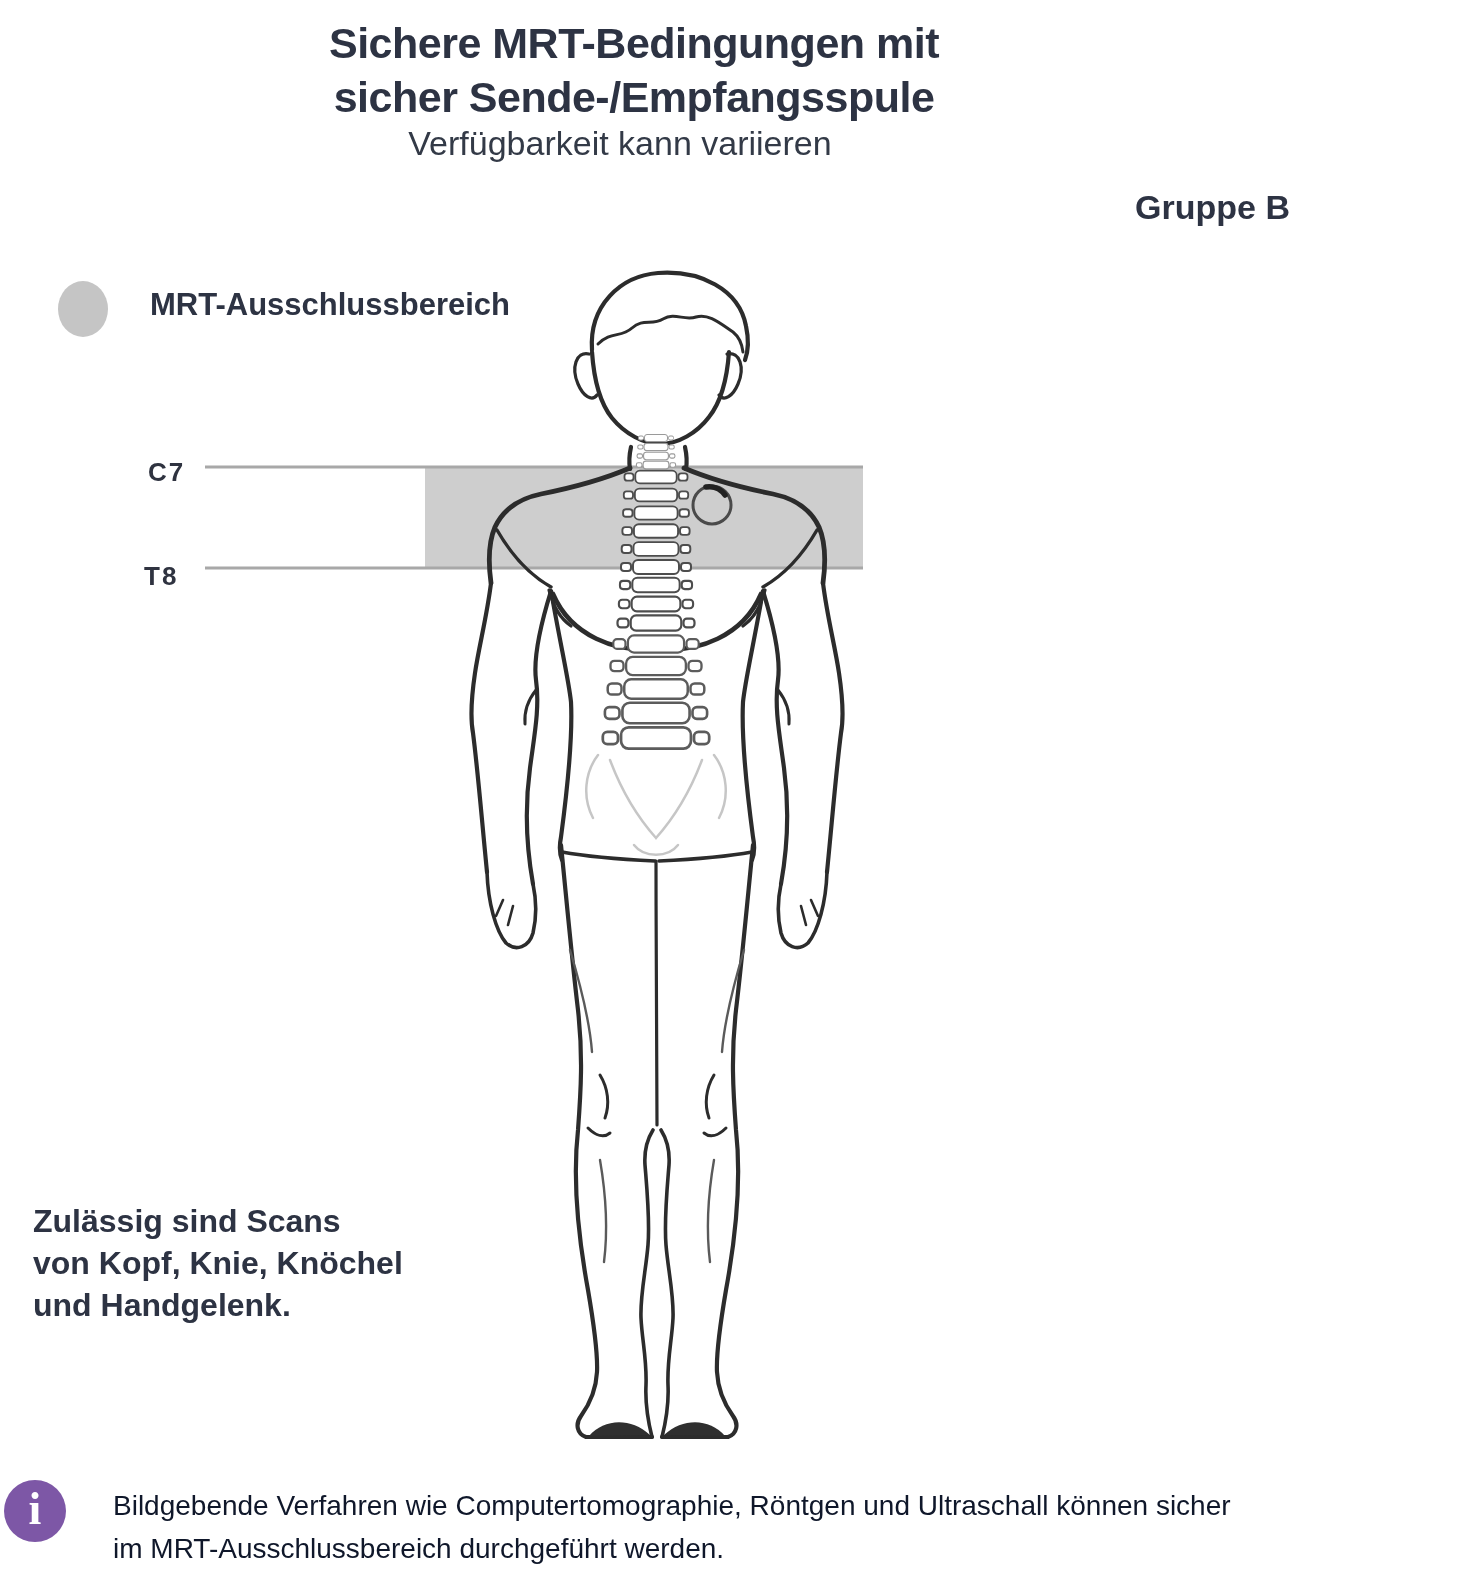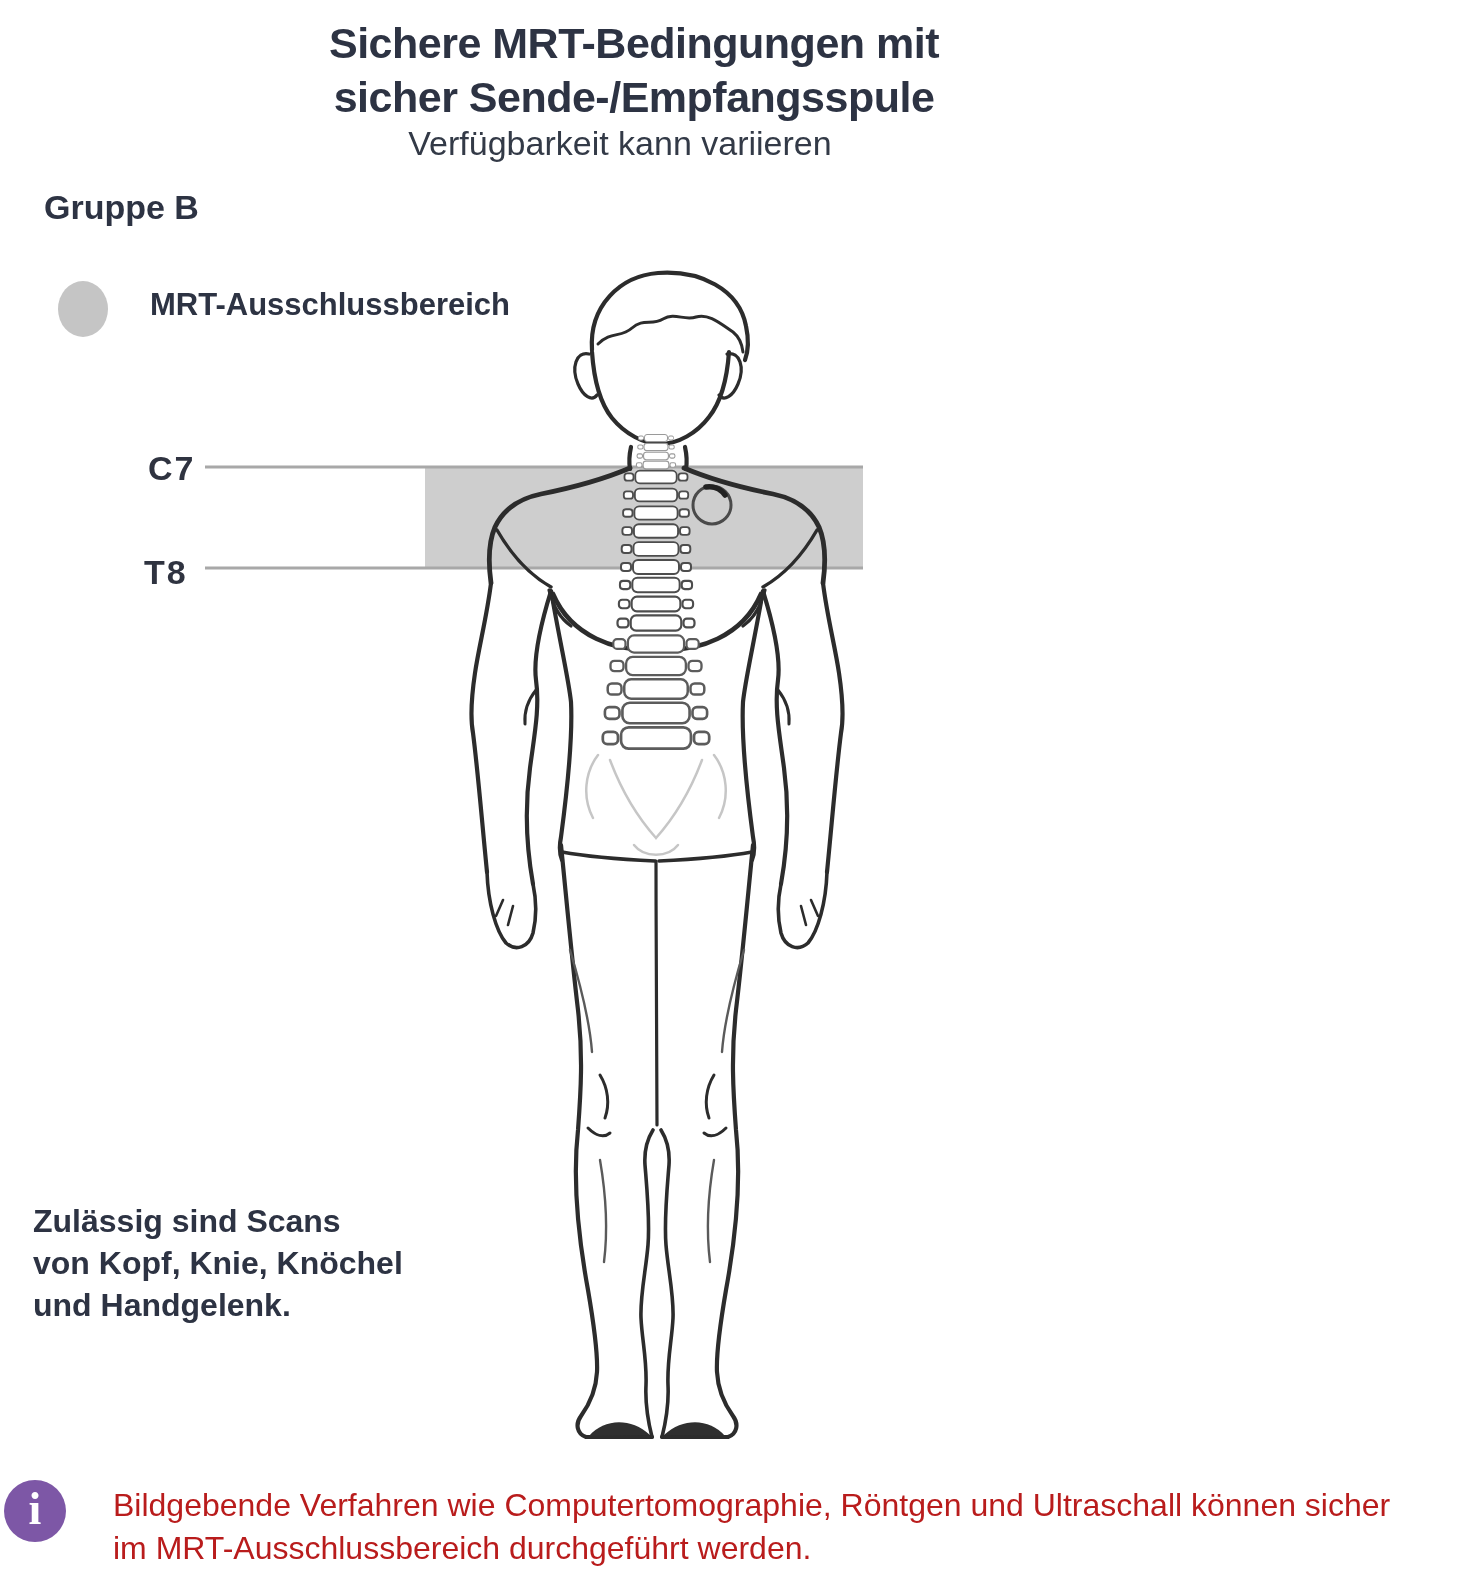--- a/index.html
+++ b/index.html
@@ -3,35 +3,35 @@
 <meta charset="utf-8">
 <style>
   html,body{margin:0;padding:0;background:#ffffff;}
   .page{position:relative;width:1477px;height:1578px;background:#fff;
         font-family:"Liberation Sans",sans-serif;overflow:hidden;}
   .diagram-svg{position:absolute;left:0;top:0;width:1477px;height:1578px;}
   .abs{position:absolute;z-index:2;}
   .title-block{left:0;top:16px;width:1240px;text-align:center;color:#2d3343;}
   .title-line{font-size:43px;font-weight:700;line-height:1.26;letter-spacing:-0.5px;margin-left:28px;}
   .subtitle{font-size:34px;font-weight:400;color:#333a47;}
-  .group-label{left:0;top:188px;width:1290px;text-align:left;
-               font-size:34px;font-weight:700;color:#2d3343;padding-left:44px;}
+  .group-label{left:0;top:188px;width:1290px;text-align:right;
+               font-size:34px;font-weight:700;color:#2d3343;}
   .legend-swatch{width:52px;height:58px;display:block;}
   .legend-label{left:150px;top:287px;font-size:31px;font-weight:700;color:#2d3343;}
-  .level-label{font-size:34px;font-weight:700;color:#2f3340;letter-spacing:2px;}
+  .level-label{font-size:26px;font-weight:700;color:#2f3340;letter-spacing:2px;margin-top:8px;}
   .c7-label{left:148px;top:449px;}
   .t8-label{left:144px;top:553px;}
   .allowed-scans{left:33px;top:1200px;font-size:32px;font-weight:700;color:#2d3343;
                  line-height:42px;white-space:pre-line;}
   .footer-icon{left:4px;top:1480px;width:62px;height:62px;border-radius:50%;
                background:#7d57a6;display:flex;align-items:center;justify-content:center;}
   .footer-icon span{font-family:"Liberation Serif",serif;font-weight:700;font-size:46px;
                     color:#ffffff;line-height:1;transform:translateY(-2px);}
-  .footer-text{left:113px;top:1484px;width:1330px;font-size:32px;font-weight:400;
-               color:#b91c1c;line-height:43px;white-space:pre-line;}
+  .footer-text{left:113px;top:1484px;width:1330px;font-size:28px;font-weight:400;
+               color:#0f172a;line-height:43px;white-space:pre-line;}
 </style>
 </head>
 <body>
 
 <div class="page">
 
   <svg class="diagram-svg" viewBox="0 0 1477 1578" xmlns="http://www.w3.org/2000/svg">
     <defs>
       <g id="vertebra">
         <rect x="-23" y="-7" width="46" height="14" rx="5"></rect>

